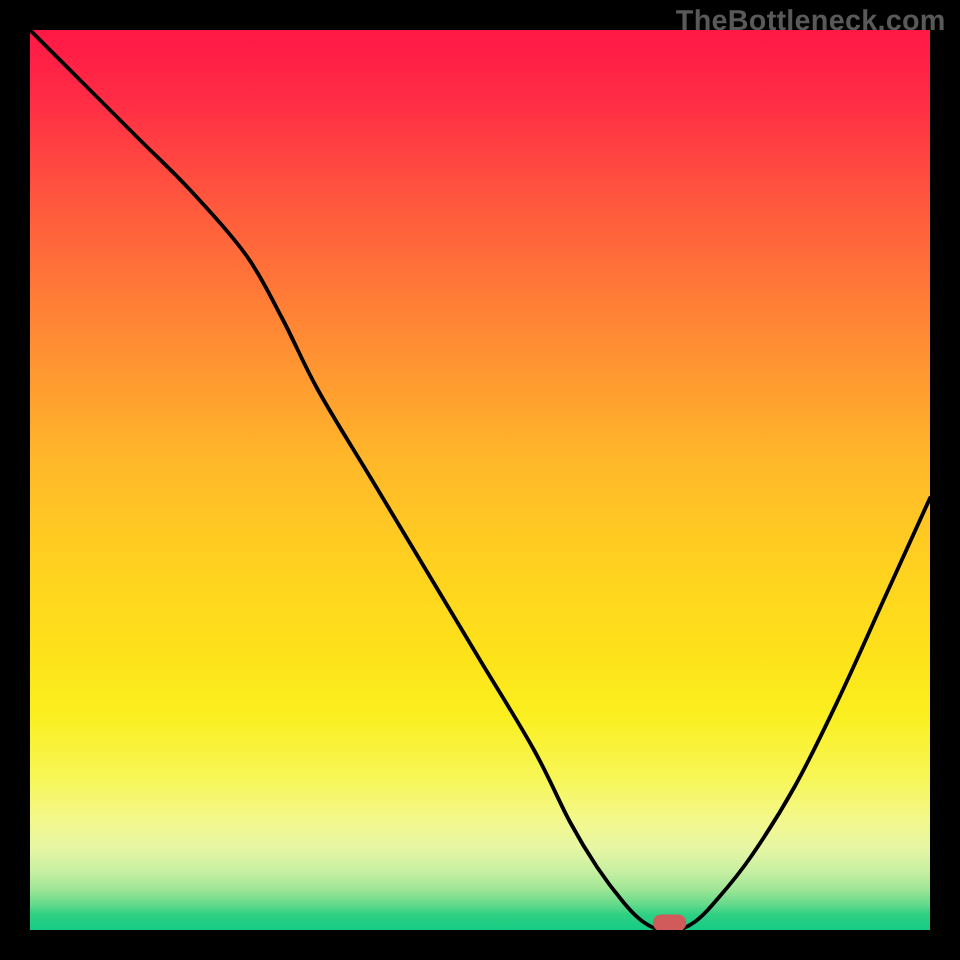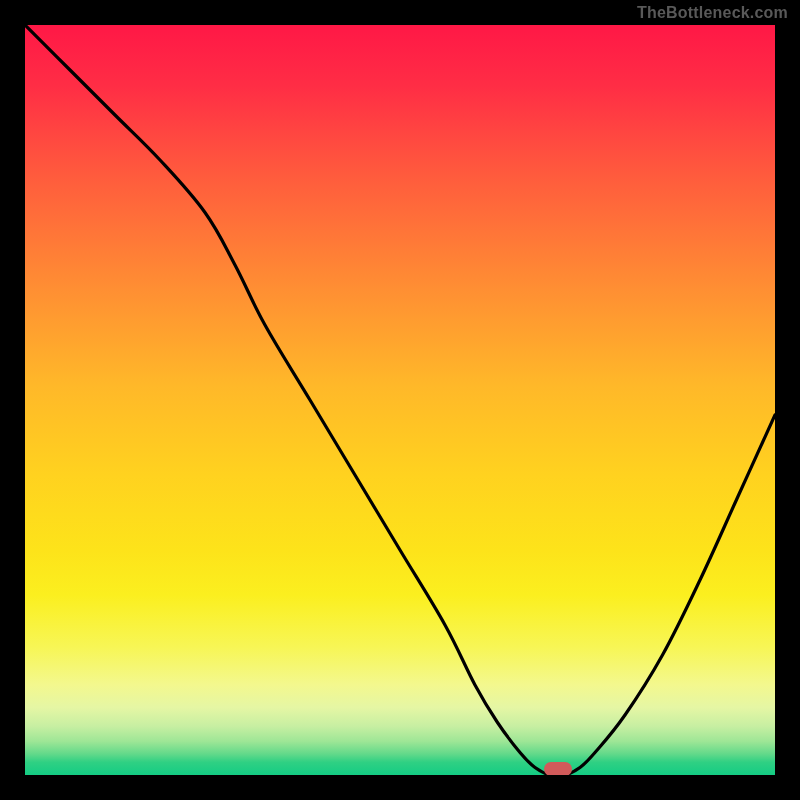--- a/index.html
+++ b/index.html
@@ -14,21 +14,21 @@
   .frame {
     position: relative;
     width: 800px;
     height: 800px;
     background: #000;
   }
   .watermark {
     position: absolute;
     top: 4px;
     right: 12px;
-    font-size: 16px;
+    font-size: 24px;
     font-weight: 600;
     color: #595959;
     letter-spacing: 0.2px;
   }
   .plot {
     position: absolute;
     left: 25px;
     top: 25px;
     width: 750px;
     height: 750px;

